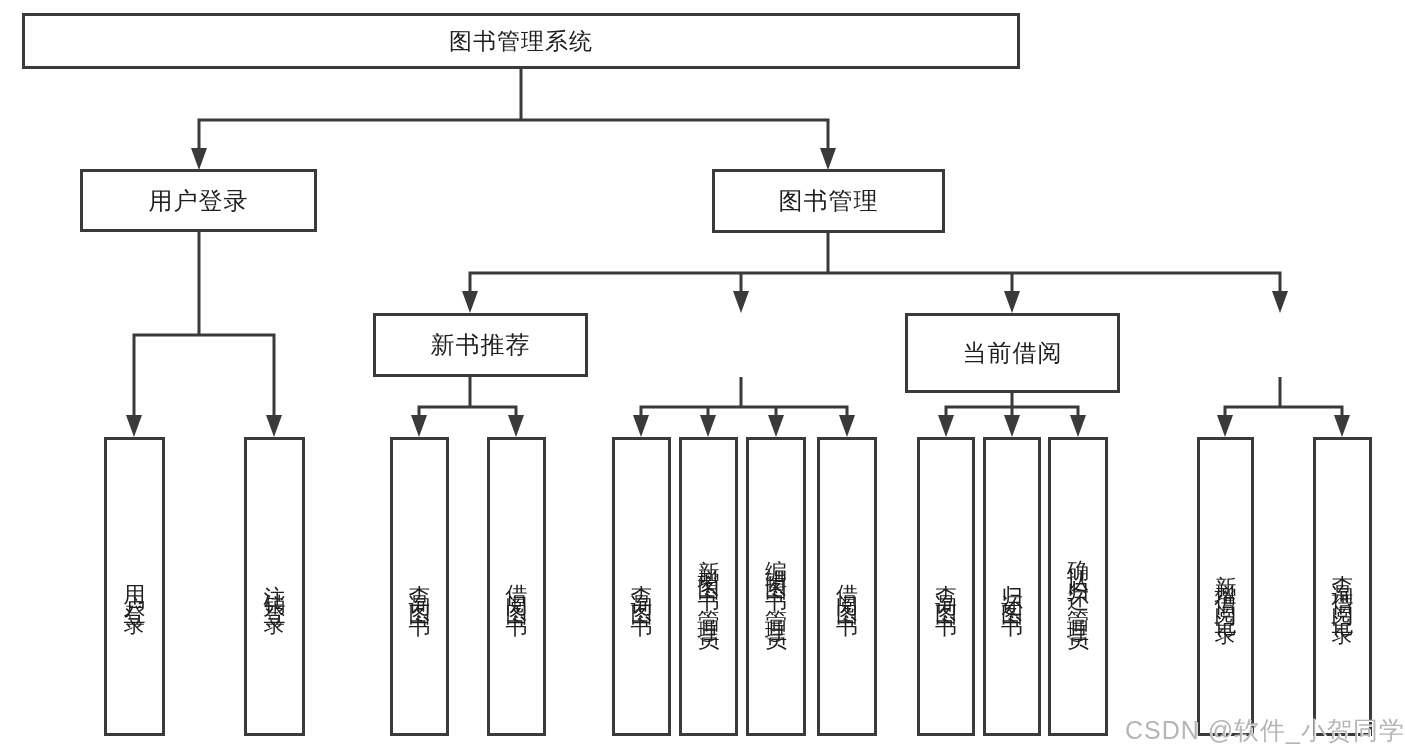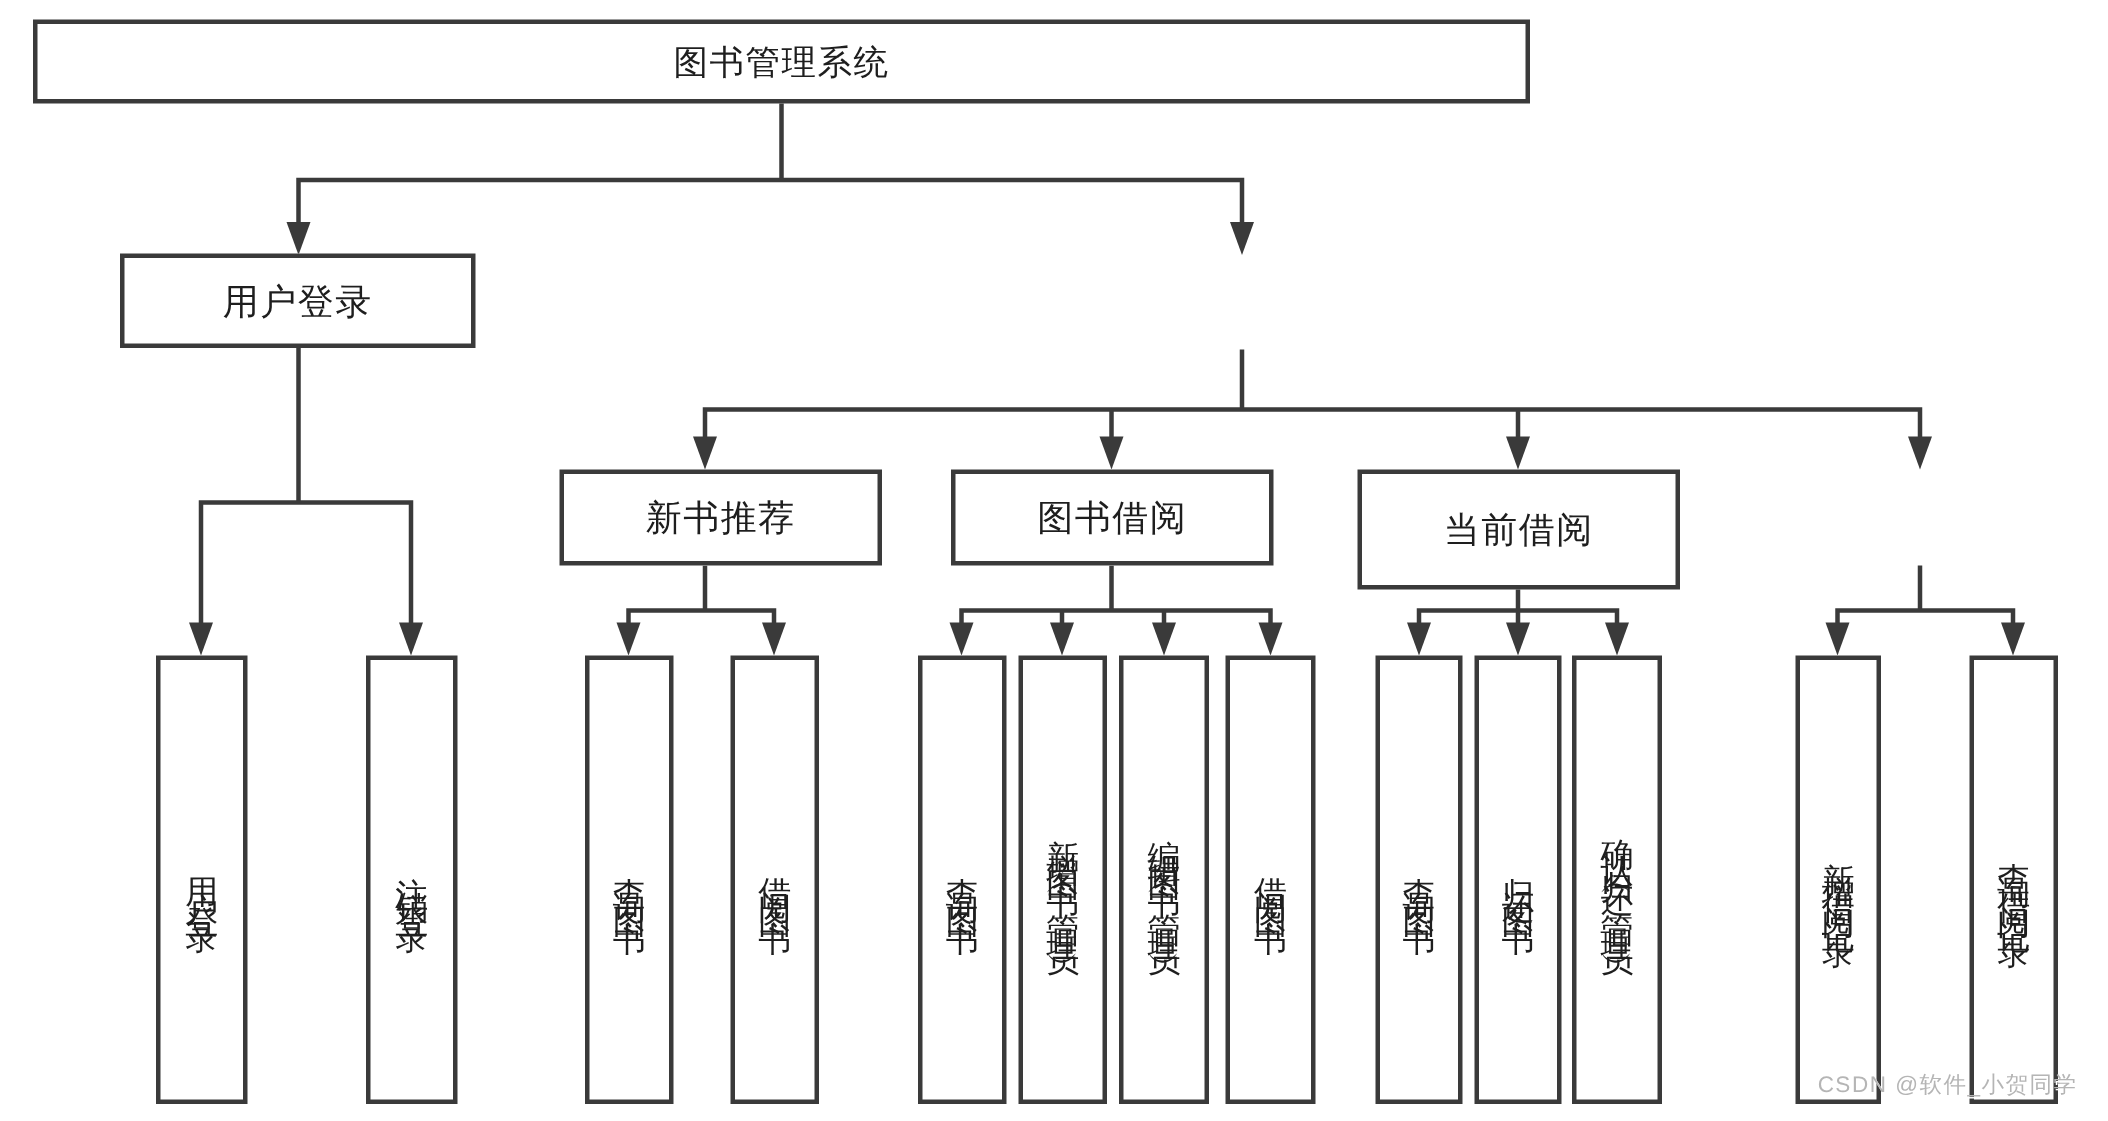--- a/index.html
+++ b/index.html
@@ -38,23 +38,23 @@
   .hbox.root { font-size: 23px; }
   .vbox {
     writing-mode: vertical-rl;
     text-orientation: mixed;
     font-size: 22px;
     letter-spacing: 10px;
     line-height: 1;
   }
   .watermark {
     position: absolute;
-    right: 20px;
+    right: 0;
     top: 714px;
-    font-size: 15px;
+    font-size: 25px;
     letter-spacing: 1px;
     color: var(--watermark);
     text-shadow: 1px 1px 0 #ffffff;
     white-space: nowrap;
     z-index: 5;
   }
 </style>
 </head>
 <body>
 
@@ -96,23 +96,23 @@
       <polygon points="1004,415 1020,415 1012,437"></polygon>
       <polygon points="1070,415 1086,415 1078,437"></polygon>
       <polygon points="1217,415 1233,415 1225,437"></polygon>
       <polygon points="1334,415 1350,415 1342,437"></polygon>
     </g>
   </svg>
 
   <div class="node hbox root" style="left:22px; top:13px; width:998px; height:56px;">图书管理系统</div>
 
   <div class="node hbox" style="left:80px; top:169px; width:237px; height:63px;">用户登录</div>
+  <div class="node hbox" style="left:712px; top:169px; width:233px; height:64px;">图书管理</div>
 
   <div class="node hbox" style="left:373px; top:313px; width:215px; height:64px;">新书推荐</div>
-  <div class="node hbox" style="left:634px; top:313px; width:215px; height:64px;">图书借阅</div>
   <div class="node hbox" style="left:905px; top:313px; width:215px; height:80px;">当前借阅</div>
 
   <div class="node vbox" style="left:104px; top:437px; width:61px; height:299px;">用户登录</div>
   <div class="node vbox" style="left:244px; top:437px; width:61px; height:299px;">注销登录</div>
 
   <div class="node vbox" style="left:390px; top:437px; width:59px; height:299px;">查询图书</div>
   <div class="node vbox" style="left:487px; top:437px; width:59px; height:299px;">借阅图书</div>
 
   <div class="node vbox" style="left:612px; top:437px; width:59px; height:299px;">查询图书</div>
   <div class="node vbox" style="left:679px; top:437px; width:59px; height:299px;">新增图书（管理员）</div>

